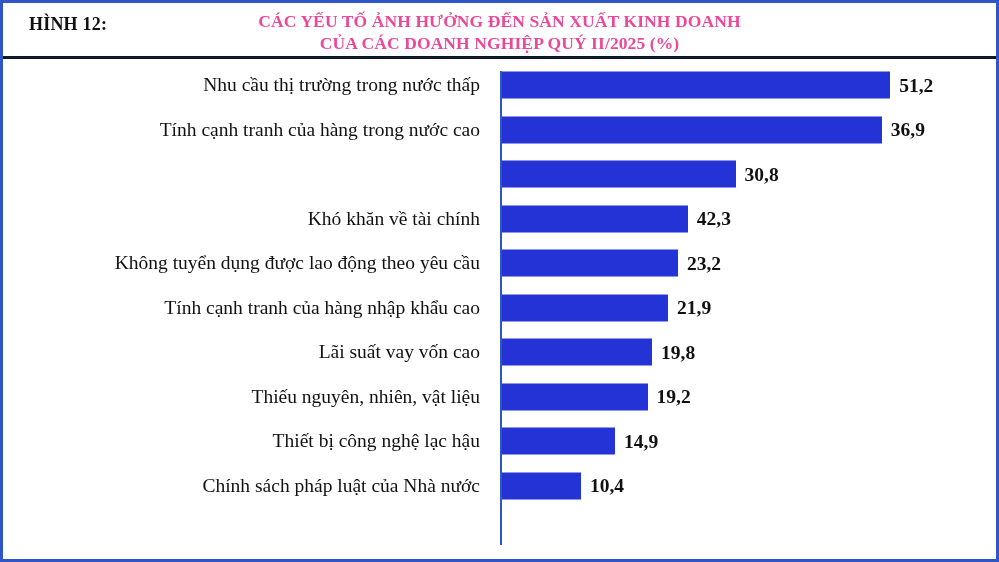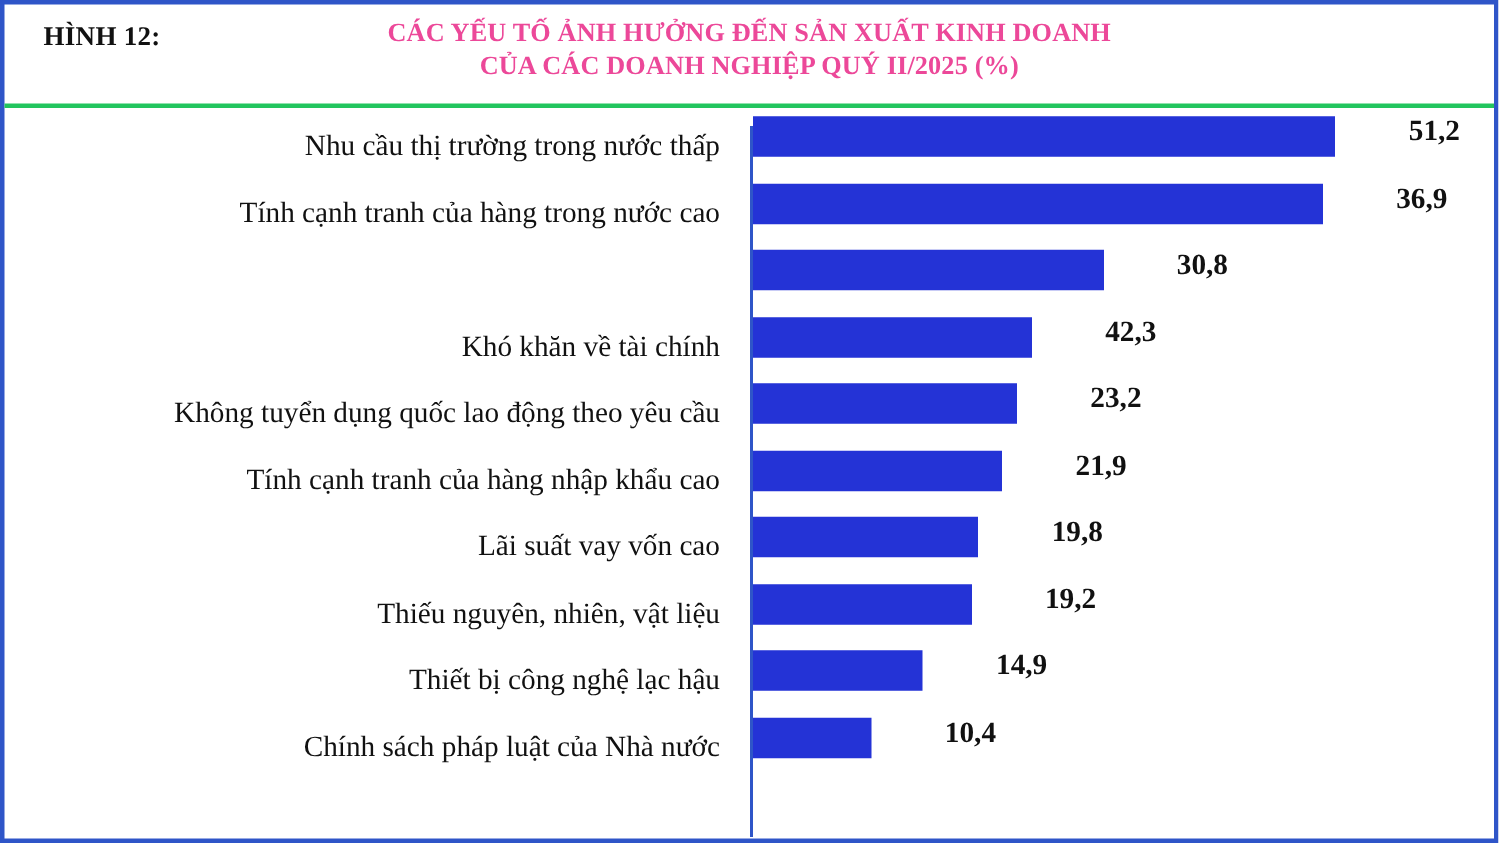--- a/index.html
+++ b/index.html
@@ -17,22 +17,22 @@
     position: relative;
     width: 999px;
     height: 562px;
     box-sizing: border-box;
     border: 3px solid #2f55c8;
     background: #ffffff;
   }
   
   .header {
     position: relative;
-    height: 69px;
-    border-bottom: 3px solid #22c55e;
+    height: 56px;
+    border-bottom: 3px solid #0f172a;
     box-sizing: border-box;
   }
   .fig-label {
     position: absolute;
     left: 26px;
     top: 11px;
     font-weight: bold;
     font-size: 18px;
     letter-spacing: 0.2px;
     color: #111111;
@@ -84,22 +84,22 @@
     font-size: 19.5px;
     color: #111111;
     font-family: "Liberation Serif", serif;
   }
   .bar-wrap {
     position: absolute;
     left: 499px;
     top: 50%;
     transform: translateY(-50%);
     display: flex;
+    align-items: center;
     height: 41px;
-    gap: 40px;
   }
   .bar {
     height: 27px;
     background: #2433d6;
   }
   .bar-value {
     margin-left: 9px;
     font-weight: bold;
     font-size: 19.5px;
     color: #111111;
@@ -144,21 +144,21 @@
           </div>
         </div>
         <div class="row">
           <div class="cat-label">Khó khăn về tài chính</div>
           <div class="bar-wrap">
             <div class="bar" style="width: 185.8px; background: rgb(36, 51, 214);"></div>
             <div class="bar-value">42,3</div>
           </div>
         </div>
         <div class="row">
-          <div class="cat-label">Không tuyển dụng quốc lao động theo yêu cầu</div>
+          <div class="cat-label">Không tuyển dụng được lao động theo yêu cầu</div>
           <div class="bar-wrap">
             <div class="bar" style="width: 175.9px; background: rgb(36, 51, 214);"></div>
             <div class="bar-value">23,2</div>
           </div>
         </div>
         <div class="row">
           <div class="cat-label">Tính cạnh tranh của hàng nhập khẩu cao</div>
           <div class="bar-wrap">
             <div class="bar" style="width: 166px; background: rgb(36, 51, 214);"></div>
             <div class="bar-value">21,9</div>

